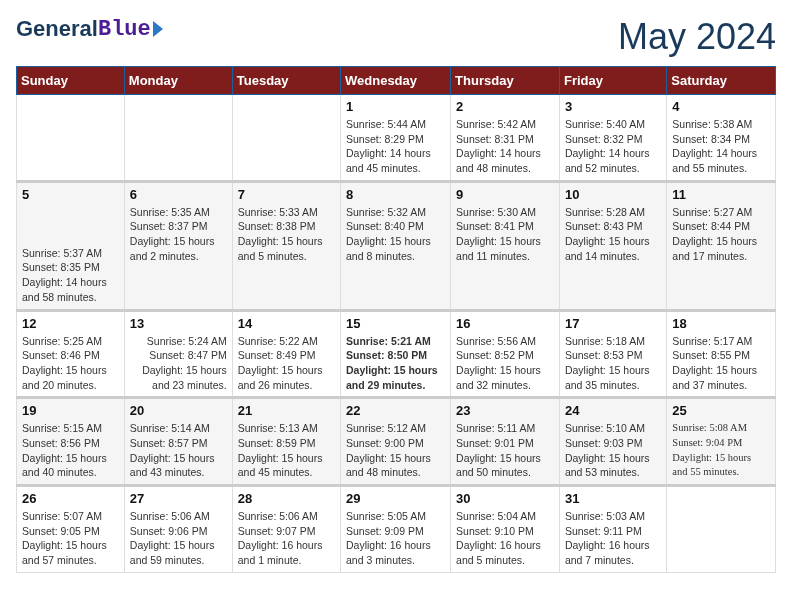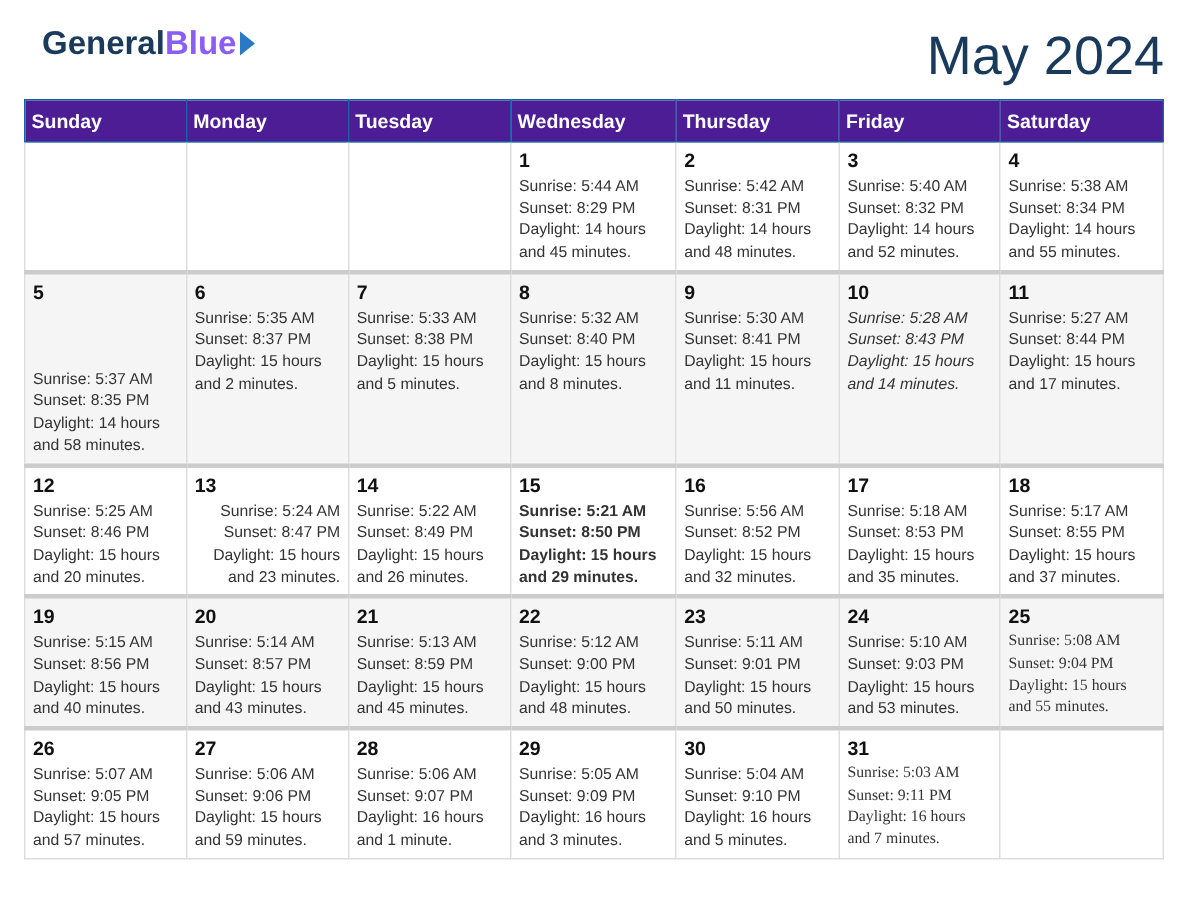--- a/index.html
+++ b/index.html
@@ -8,52 +8,51 @@
       background: #fff;
       width: 792px;
       min-height: 612px;
       padding: 16px;
     }
     .header {
       display: flex;
       justify-content: space-between;
       align-items: flex-start;
       margin-bottom: 8px;
-      margin-left: 12px;
     }
     .logo {
       display: flex;
       flex-direction: column;
       align-items: flex-start;
     }
     .logo-text {
       display: flex;
       align-items: center;
       font-size: 22px;
       font-weight: bold;
       color: #1a3a5c;
     }
     .logo-general { color: #1a3a5c; }
-    .logo-blue { color: #8b5cf6; }
+    .logo-blue { color: #4c1d95; font-family: Liberation Mono, monospace; }
     .logo-arrow {
       width: 0; height: 0;
       border-left: 10px solid #2979c5;
       border-top: 8px solid transparent;
       border-bottom: 8px solid transparent;
       margin-left: 2px;
     }
     .title-block { text-align: right; }
     .main-title { font-size: 36px; font-weight: normal; color: #1a3a5c; }
     .subtitle { font-size: 16px; color: #444; }
     table {
       width: 100%;
       border-collapse: collapse;
     }
     thead tr th {
-      background: #4c1d95;
+      background: #7f1d1d;
       color: #fff;
       font-size: 13px;
       padding: 6px 4px;
       text-align: left;
       border: 1px solid #1a5fa0;
     }
     tbody tr { }
     tbody tr:nth-child(odd) { background: #fff; }
     tbody tr:nth-child(even) { background: #f5f5f5; }
     td {
@@ -173,21 +172,21 @@
         </td>
         <td>
           <div class="day-num">9</div>
           <div class="day-info" style="white-space: pre-line;">Sunrise: 5:30 AM
 Sunset: 8:41 PM
 Daylight: 15 hours
 and 11 minutes.</div>
         </td>
         <td>
           <div class="day-num">10</div>
-          <div class="day-info" style="white-space: pre-line; font-style: italic;">Sunrise: 5:28 AM
+          <div class="day-info" style="white-space: pre-line;">Sunrise: 5:28 AM
 Sunset: 8:43 PM
 Daylight: 15 hours
 and 14 minutes.</div>
         </td>
         <td>
           <div class="day-num">11</div>
           <div class="day-info" style="white-space: pre-line;">Sunrise: 5:27 AM
 Sunset: 8:44 PM
 Daylight: 15 hours
 and 17 minutes.</div>
@@ -326,21 +325,21 @@
         </td>
         <td>
           <div class="day-num">30</div>
           <div class="day-info" style="white-space: pre-line;">Sunrise: 5:04 AM
 Sunset: 9:10 PM
 Daylight: 16 hours
 and 5 minutes.</div>
         </td>
         <td>
           <div class="day-num">31</div>
-          <div class="day-info" style="white-space: pre-line; font-family: Liberation Serif, serif;">Sunrise: 5:03 AM
+          <div class="day-info" style="white-space: pre-line;">Sunrise: 5:03 AM
 Sunset: 9:11 PM
 Daylight: 16 hours
 and 7 minutes.</div>
         </td>
         <td></td>
       </tr>
     </tbody>
 </table>
 
 </body></html>

